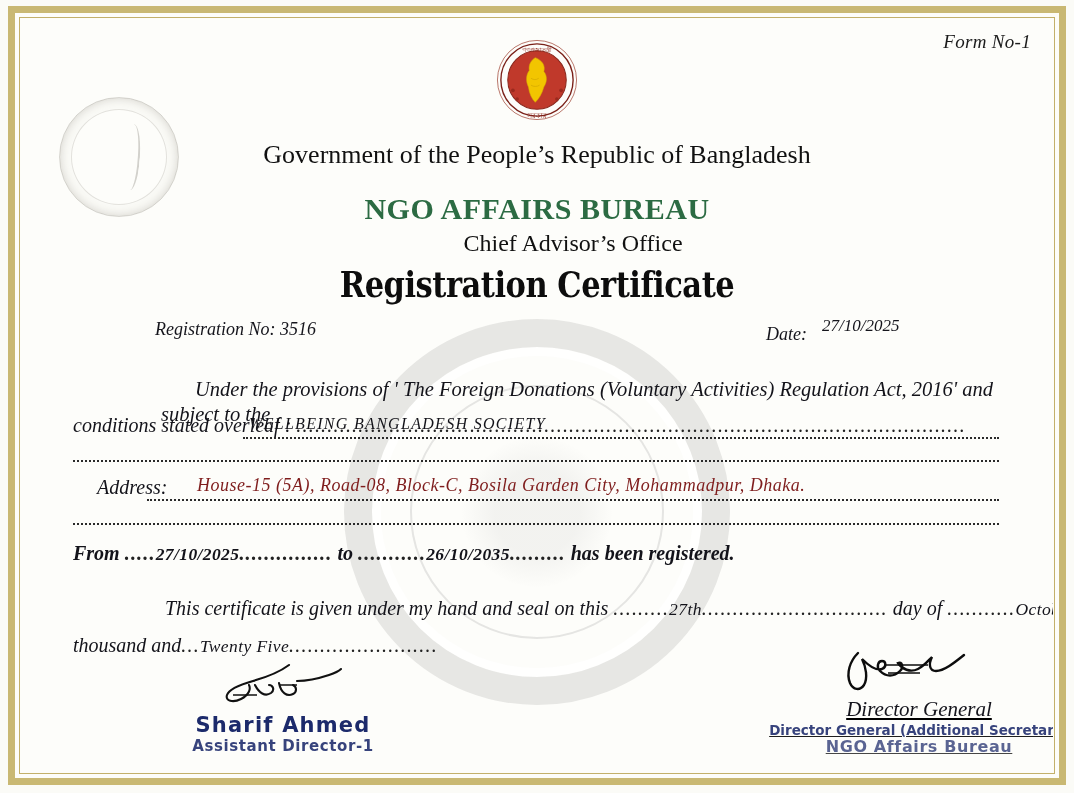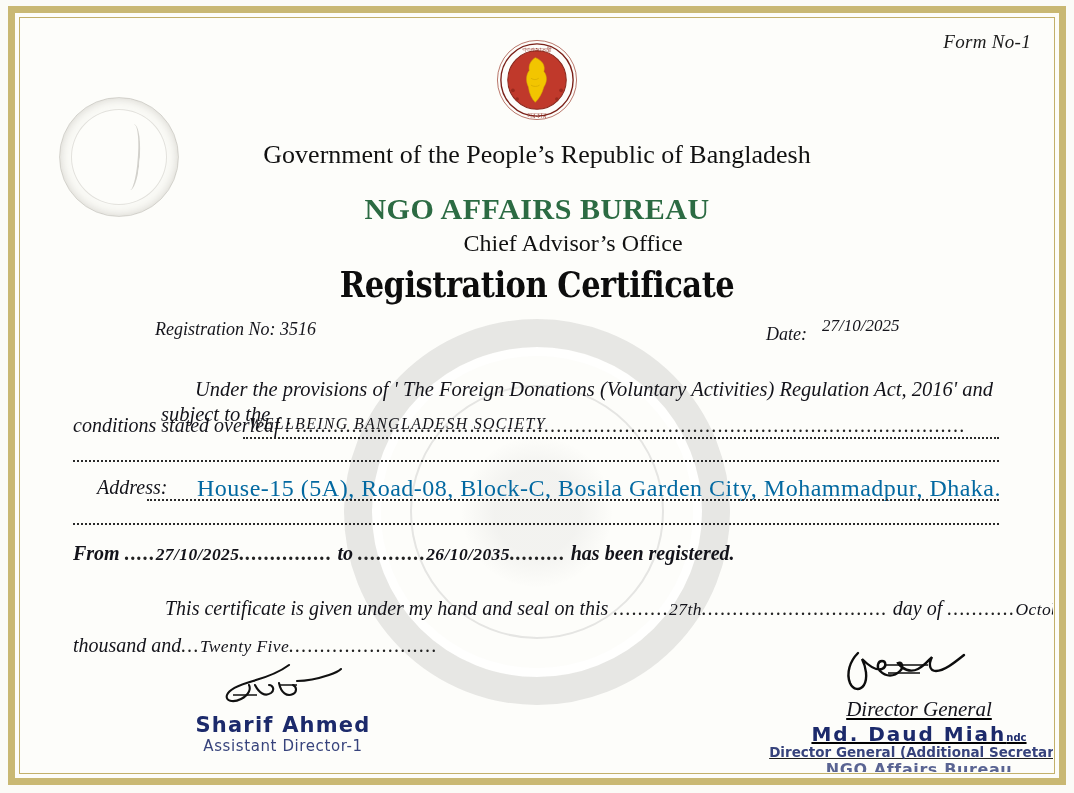--- a/index.html
+++ b/index.html
@@ -249,23 +249,24 @@
     top: 457px;
     font-style: italic;
     font-size: 20px;
     color: #13131a;
     margin-left: 24px;
   }
   .addr-value {
     position: absolute;
     left: 176px;
     top: 456px;
-    font-size: 24px;
+    font-style: italic;
+    font-size: 18px;
     letter-spacing: 0.5px;
-    color: #0369a1;
+    color: #7f1d1d;
     white-space: nowrap;
   }
 
   .from-line {
     position: absolute;
     left: 52px;
     top: 523px;
     font-style: italic;
     font-size: 20px;
     color: #13131a;
@@ -311,21 +312,21 @@
     color: #14141c;
     margin-top: -2px;
   }
   .stamp {
     color: #1c2a6b;
     font-family: "DejaVu Sans", sans-serif;
     line-height: 1.12;
     margin-top: 1px;
   }
   .stamp .n1 { font-size: 21px; font-weight: bold; letter-spacing: 1.2px; }
-  .stamp .n2 { font-size: 15px; font-weight: normal; letter-spacing: 0.6px; }
+  .stamp .n2 { font-size: 15px; font-weight: bold; letter-spacing: 0.6px; }
   .stamp .n3 { font-size: 15px; font-weight: bold; letter-spacing: 0.2px; }
   .stamp .sm { font-size: 10px; font-weight: bold; letter-spacing: 0; }
 
   .stamp-r .n1 { font-size: 20px; font-weight: bold; letter-spacing: 2px; }
   .stamp-r .n2 { font-size: 13.5px; font-weight: bold; letter-spacing: 0px; }
   .stamp-r .n3 { font-size: 16px; font-weight: bold; letter-spacing: 0.6px; }
   .fade1 { opacity: 0.88; }
   .fade2 { opacity: 0.72; }
 </style>
 </head>
@@ -436,23 +437,20 @@
             <path d="M34 6 C26 14 22 26 26 36 C29 43 36 44 40 38 C44 31 42 20 38 12
                      C44 18 52 24 58 22 C63 20 62 14 58 14 C54 14 52 20 56 24
                      C62 30 70 30 76 24 C80 20 78 14 74 16
                      C78 22 86 26 94 22 C100 19 104 14 108 10
                      C104 18 106 24 112 24 C120 24 130 16 140 8" fill="none" stroke="#0d0d0d" stroke-width="2.4" stroke-linecap="round"></path>
             <path d="M60 18 L104 18 M64 26 L96 26" stroke="#0d0d0d" stroke-width="1.7" fill="none"></path>
           </svg>
         </div>
         <div class="sig-role">Director General</div>
         <div class="stamp stamp-r">
-          <div class="n1">
-            <span>Md. Daud Miah</span><span class="sm">ndc</span>
-          </div>
           <div class="n2 fade1">Director General (Additional Secretary)</div>
           <div class="n3 fade2">NGO Affairs Bureau</div>
 
         </div>
       </div>
 
     </div>
   </div>
 </div>
 

